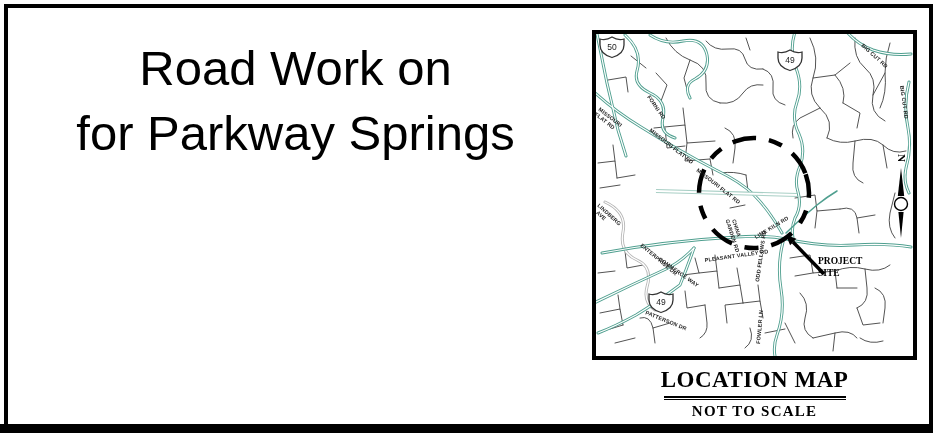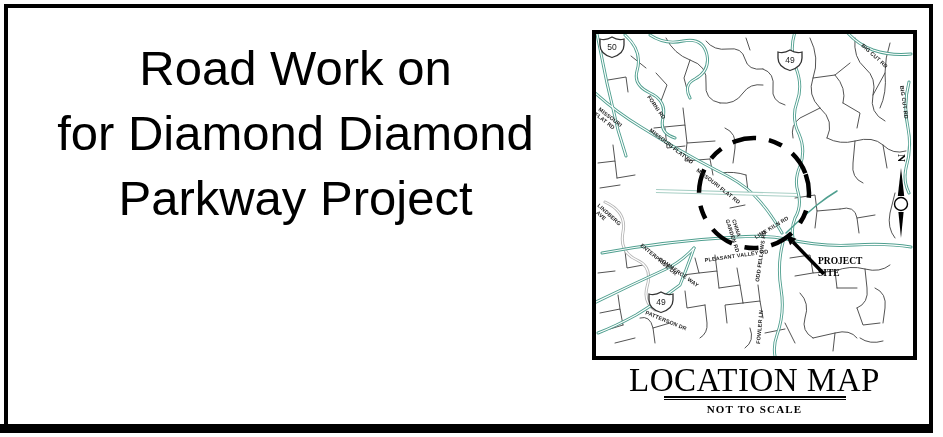--- a/index.html
+++ b/index.html
@@ -7,24 +7,24 @@
           font-family:"Liberation Sans",sans-serif;}
   .frame{position:absolute;left:4px;top:4px;width:929px;height:420px;box-sizing:border-box;
          border:4px solid #000;border-bottom:none;}
   .bottom-bar{position:absolute;left:0;top:424px;width:933px;height:9px;background:#000;}
   .headline{position:absolute;left:8px;top:36px;width:575px;text-align:center;
             font-size:49px;line-height:65px;color:#000;}
   .map-panel{position:absolute;left:592px;top:30px;width:325px;height:330px;
              box-sizing:border-box;border:4px solid #000;background:#fff;}
   .map-caption{position:absolute;left:592px;top:366px;width:325px;text-align:center;
                font-family:"Liberation Serif",serif;color:#000;}
-  .map-title{font-size:33px;font-weight:normal;letter-spacing:0.5px;line-height:28px;}
+  .map-title{font-size:23px;font-weight:bold;letter-spacing:0.5px;line-height:28px;}
   .rule-thick{height:2px;background:#000;width:56%;margin:2px auto 1px auto;}
   .rule-thin{height:1px;background:#000;width:56%;margin:0 auto 3px auto;}
-  .map-subtitle{font-size:11px;font-weight:bold;letter-spacing:1.2px;}
+  .map-subtitle{font-size:15px;font-weight:bold;letter-spacing:1.2px;}
   
   .minor{fill:none;stroke:#404040;stroke-width:0.9;stroke-linecap:round;stroke-linejoin:round;}
   .teal-outer{fill:none;stroke:#4f9f8f;stroke-width:3;stroke-linecap:round;}
   .teal-inner{fill:none;stroke:#ffffff;stroke-width:1.2;stroke-linecap:round;}
   .teal-single{fill:none;stroke:#4f9f8f;stroke-width:1.5;stroke-linecap:round;}
   .pk-outer{fill:none;stroke:#a8cfc5;stroke-width:4;}
   .pk-inner{fill:none;stroke:#ffffff;stroke-width:1.8;}
   .gray-outer{fill:none;stroke:#b5b5b5;stroke-width:3;stroke-linecap:round;}
   .gray-inner{fill:none;stroke:#ffffff;stroke-width:1.3;stroke-linecap:round;}
   .rl{font:bold 5.4px "Liberation Sans",sans-serif;fill:#1c1c1c;letter-spacing:0.2px;}
@@ -38,22 +38,21 @@
 </style>
 </head>
 <body>
 
 <div class="canvas">
   <div class="frame"></div>
   <div class="bottom-bar"></div>
 
   <div class="headline">
     <div>Road Work on</div>
-    <div>for Diamond Diamond</div>
-    <div>Parkway Project</div>
+    <div>for Parkway Springs</div>
   </div>
 
   <div class="map-panel">
     <svg width="317" height="322" viewBox="0 0 317 322" xmlns="http://www.w3.org/2000/svg">
       <defs>
         <path id="tr1" d="M-2,58 Q20,78 45,93 Q85,118 120,136 Q145,148 158,161 Q168,171 176,183 Q181,190 186,199"></path>
         <path id="tr2" d="M1,0 Q10,48 22,96 L30,122"></path>
         <path id="tr3" d="M199,-2 Q193,16 200,34 Q207,52 201,68 Q195,84 203,100 Q210,116 204,132 Q198,146 202,158 Q206,172 199,184 Q195,194 197,204"></path>
         <path id="tr4" d="M6,219 Q70,207 140,203 Q170,201 190,205 Q225,213 258,211 Q290,209 315,213"></path>
         <path id="tr5" d="M-2,269 Q35,251 70,235 Q85,228 98,214"></path>

